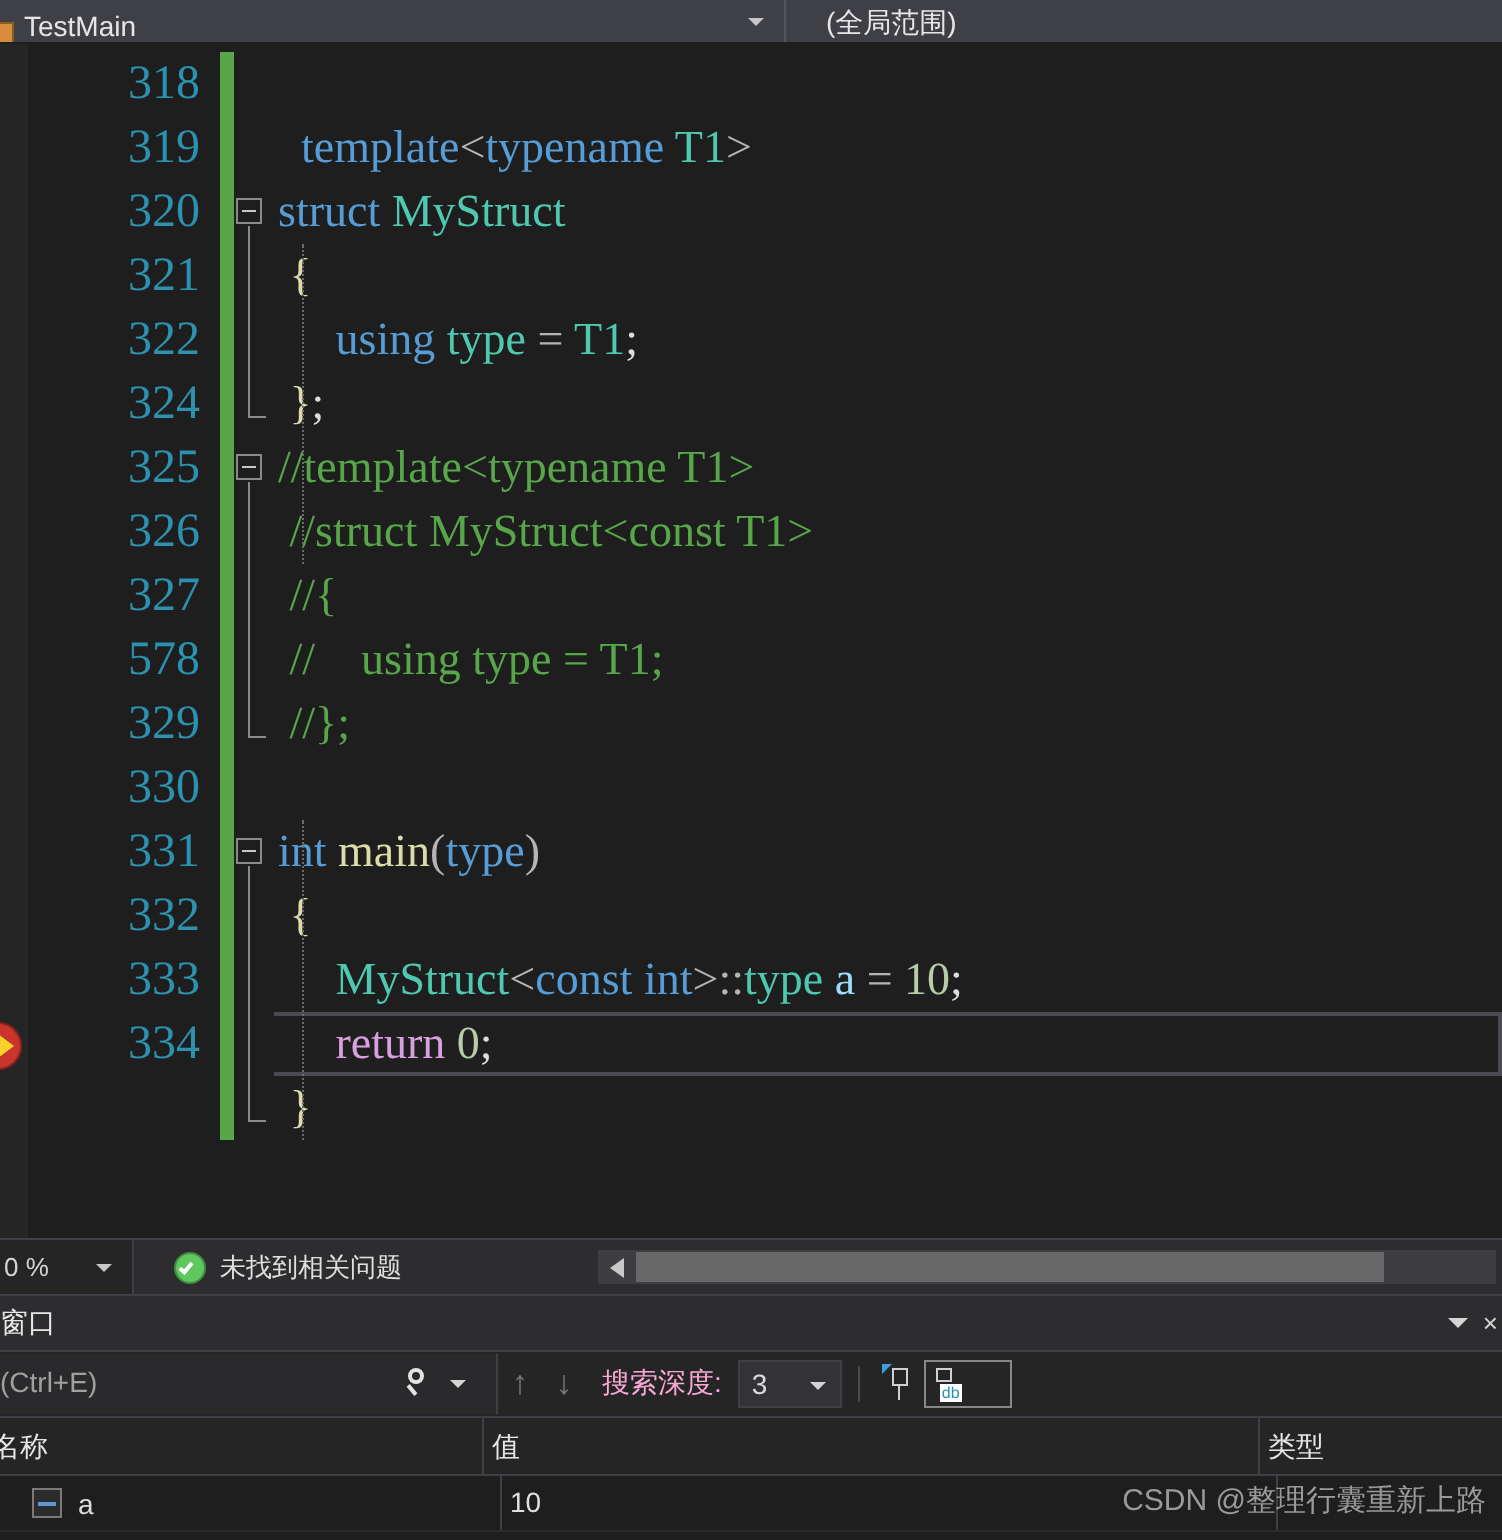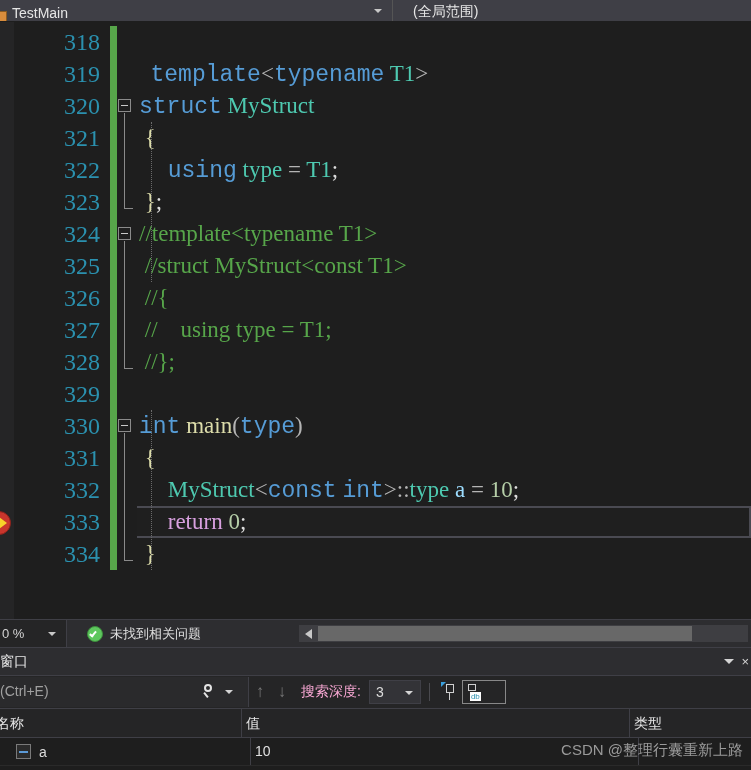--- a/index.html
+++ b/index.html
@@ -198,21 +198,21 @@
     left: 0;
     right: 0;
     height: 32px;
     border: 2px solid #4a4a52;
     box-sizing: border-box;
     background: #1f1f1f;
     pointer-events: none;
   }
 
   
-  .kw   { color: #569cd6; font-family: Liberation Mono, monospace; }
+  .kw   { color: #569cd6; }
   .ctrl { color: #d8a0df; }
   .type { color: #4ec9b0; }
   .cmt  { color: #57a64a; }
   .num  { color: #b5cea8; }
   .id   { color: #9cdcfe; }
   .plain{ color: #dcdcdc; }
   .punc { color: #dcdcaa; }
   .op   { color: #b4b4b4; }
 
   
@@ -503,26 +503,25 @@
 <div class="editor">
   <div class="indicator-margin">
     <div class="exec-arrow"></div>
   </div>
   <div class="linenums" id="linenums">
       <div class="ln">318</div>
       <div class="ln">319</div>
       <div class="ln">320</div>
       <div class="ln">321</div>
       <div class="ln">322</div>
-      <div class="ln">323</div>
       <div class="ln">324</div>
       <div class="ln">325</div>
       <div class="ln">326</div>
       <div class="ln">327</div>
-      <div class="ln">328</div>
+      <div class="ln">578</div>
       <div class="ln">329</div>
       <div class="ln">330</div>
       <div class="ln">331</div>
       <div class="ln">332</div>
       <div class="ln">333</div>
       <div class="ln">334</div>
     </div>
   <div class="changebar" id="changebar">
       <div class="cb-seg"></div>
       <div class="cb-seg"></div>

